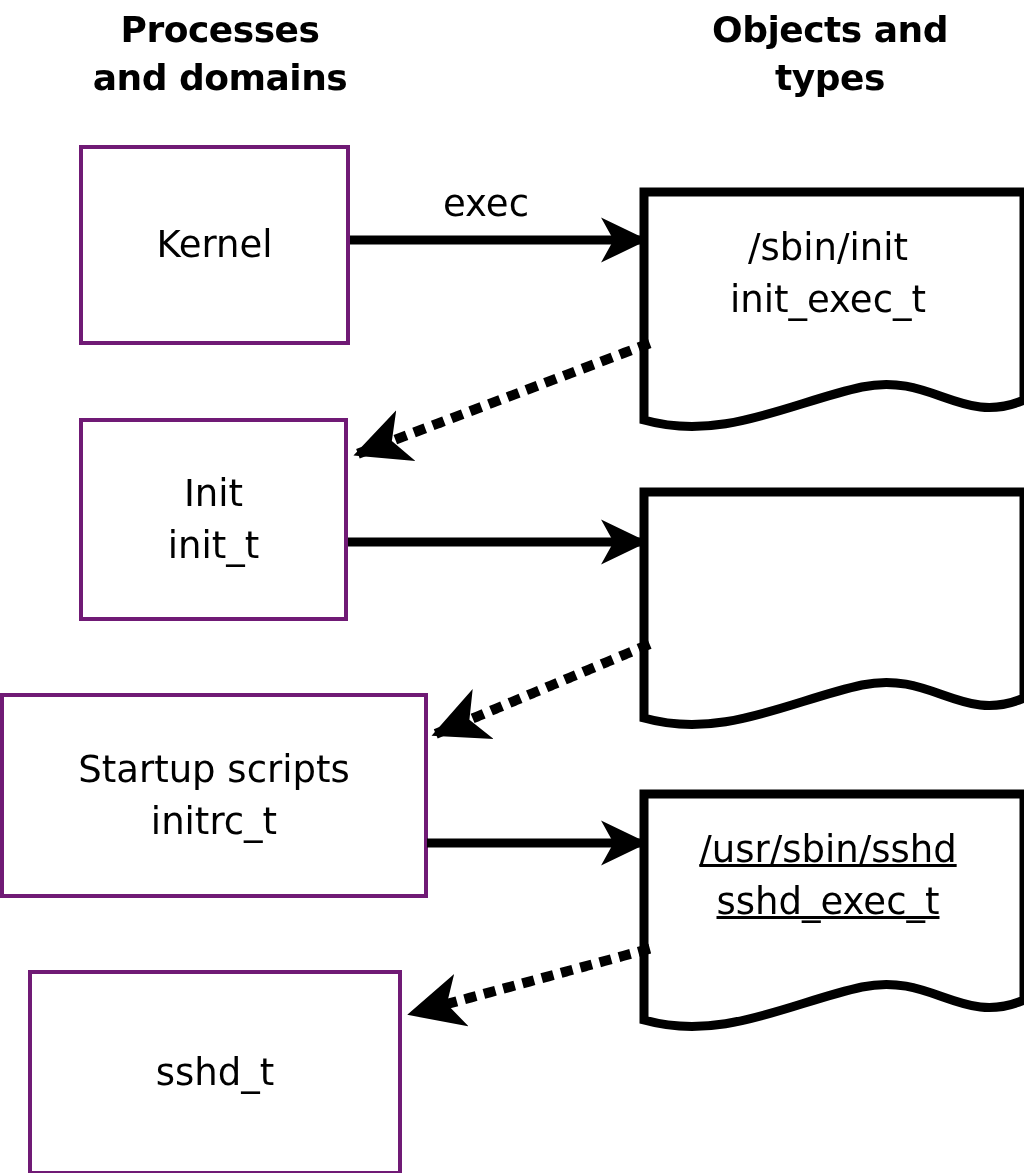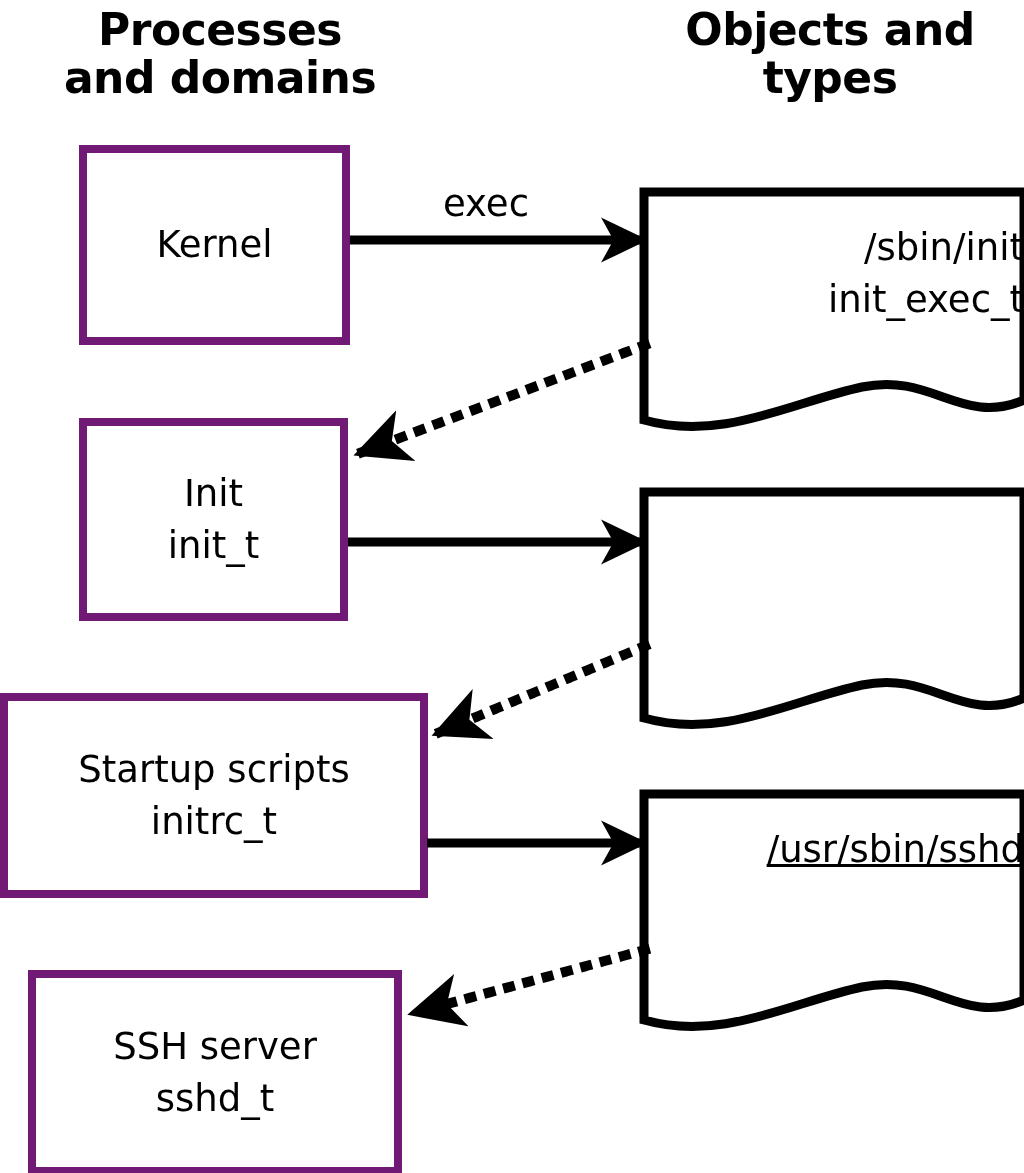--- a/index.html
+++ b/index.html
@@ -19,40 +19,40 @@
     position: absolute;
     left: 0;
     top: 0;
     width: 1024px;
     height: 1173px;
   }
   .col-header {
     position: absolute;
     text-align: center;
     font-weight: bold;
-    font-size: 44px;
+    font-size: 36px;
     line-height: 48px;
     letter-spacing: -0.5px;
     color: #000;
     white-space: pre-line;
   }
   #header-processes {
     left: 20px;
     top: 6px;
     width: 400px;
   }
   #header-objects {
     left: 630px;
     top: 6px;
     width: 400px;
   }
   .proc-box {
     position: absolute;
     box-sizing: border-box;
-    border: 8px solid #701a75;
+    border: 4px solid #701a75;
     background: #fff;
     display: flex;
     flex-direction: column;
     align-items: center;
     justify-content: center;
     font-size: 37px;
     line-height: 52px;
     color: #000;
   }
   .proc-box .line {
@@ -67,21 +67,21 @@
   .doc-shape {
     position: absolute;
     left: 632px;
     width: 392px;
   }
   .doc-shape svg { display: block; width: 100%; height: 100%; overflow: visible; }
   .doc-label {
     position: absolute;
     left: 0;
     width: 100%;
-    text-align: right;
+    text-align: center;
     font-size: 37px;
     line-height: 52px;
     color: #000;
     pointer-events: none;
   }
   .doc-label .line { display: block; white-space: nowrap; }
 
   #doc-init    { top: 182px; height: 256px; }
   #doc-initrc  { top: 482px; height: 254px; }
   #doc-sshd    { top: 784px; height: 254px; }
@@ -124,21 +124,20 @@
     <span class="line">Init</span>
     <span class="line">init_t</span>
   </div>
 
   <div class="proc-box" id="box-initrc">
     <span class="line">Startup scripts</span>
     <span class="line">initrc_t</span>
   </div>
 
   <div class="proc-box" id="box-sshd">
-    <span class="line">SSH server</span>
     <span class="line">sshd_t</span>
   </div>
 
   <div class="doc-shape" id="doc-init">
     <svg viewBox="0 0 392 256" preserveAspectRatio="none">
       <path d="M 12 10 L 392 10 L 392 218 C 330 245 300 190 230 205 C 160 220 90 260 12 238 Z" fill="#ffffff" stroke="#000000" stroke-width="9" stroke-linejoin="miter"></path>
     </svg>
     <div class="doc-label">
       <span class="line">/sbin/init</span>
       <span class="line">init_exec_t</span>
@@ -150,20 +149,21 @@
       <path d="M 12 10 L 392 10 L 392 216 C 330 243 300 188 230 203 C 160 218 90 258 12 236 Z" fill="#ffffff" stroke="#000000" stroke-width="9" stroke-linejoin="miter"></path>
     </svg>
   </div>
 
   <div class="doc-shape" id="doc-sshd">
     <svg viewBox="0 0 392 254" preserveAspectRatio="none">
       <path d="M 12 10 L 392 10 L 392 216 C 330 243 300 188 230 203 C 160 218 90 258 12 236 Z" fill="#ffffff" stroke="#000000" stroke-width="9" stroke-linejoin="miter"></path>
     </svg>
     <div class="doc-label">
       <span class="line">/usr/sbin/sshd</span>
+      <span class="line">sshd_exec_t</span>
     </div>
   </div>
 
   <svg class="arrow-layer" viewBox="0 0 1024 1173">
     <defs>
       <marker id="arrowSolid" viewBox="0 0 12 12" refX="10.5" refY="6" markerWidth="5.2" markerHeight="5.2" orient="auto-start-reverse">
         <path d="M 0 0.2 L 12 6 L 0 11.8 L 3.2 6 Z" fill="#000000"></path>
       </marker>
       <marker id="arrowDotted" viewBox="0 0 12 12" refX="10.5" refY="6" markerWidth="5.6" markerHeight="5.6" orient="auto-start-reverse">
         <path d="M 0 0.2 L 12 6 L 0 11.8 L 3.2 6 Z" fill="#000000"></path>

